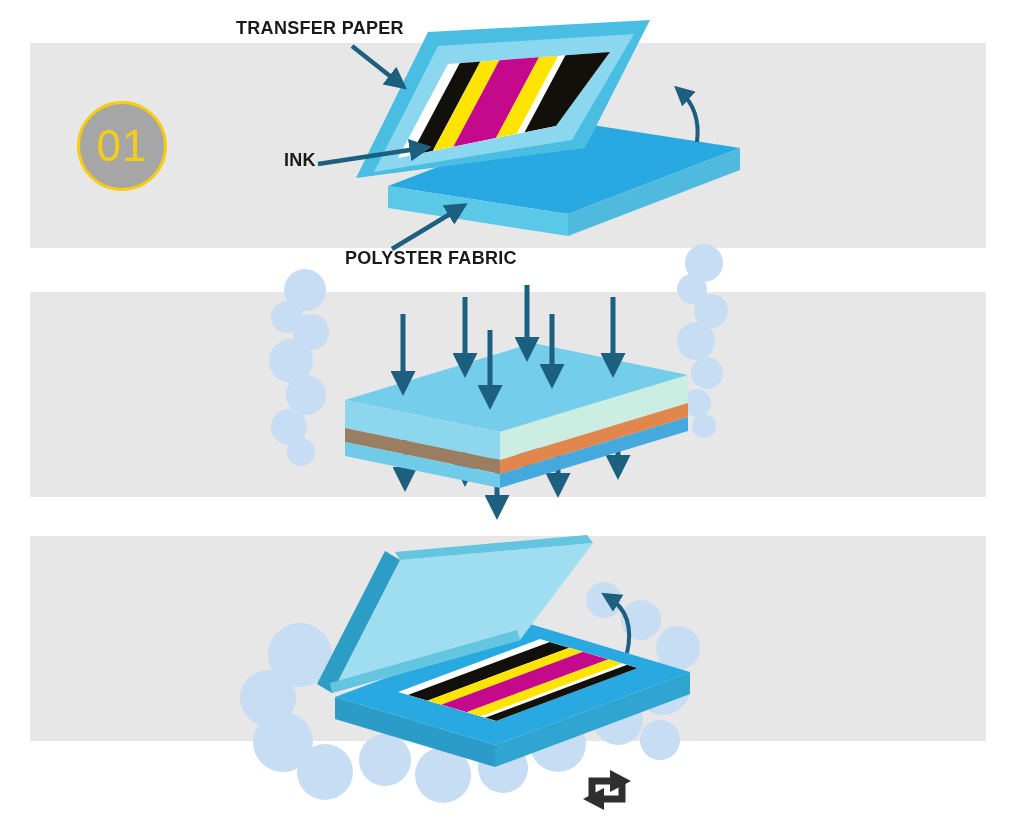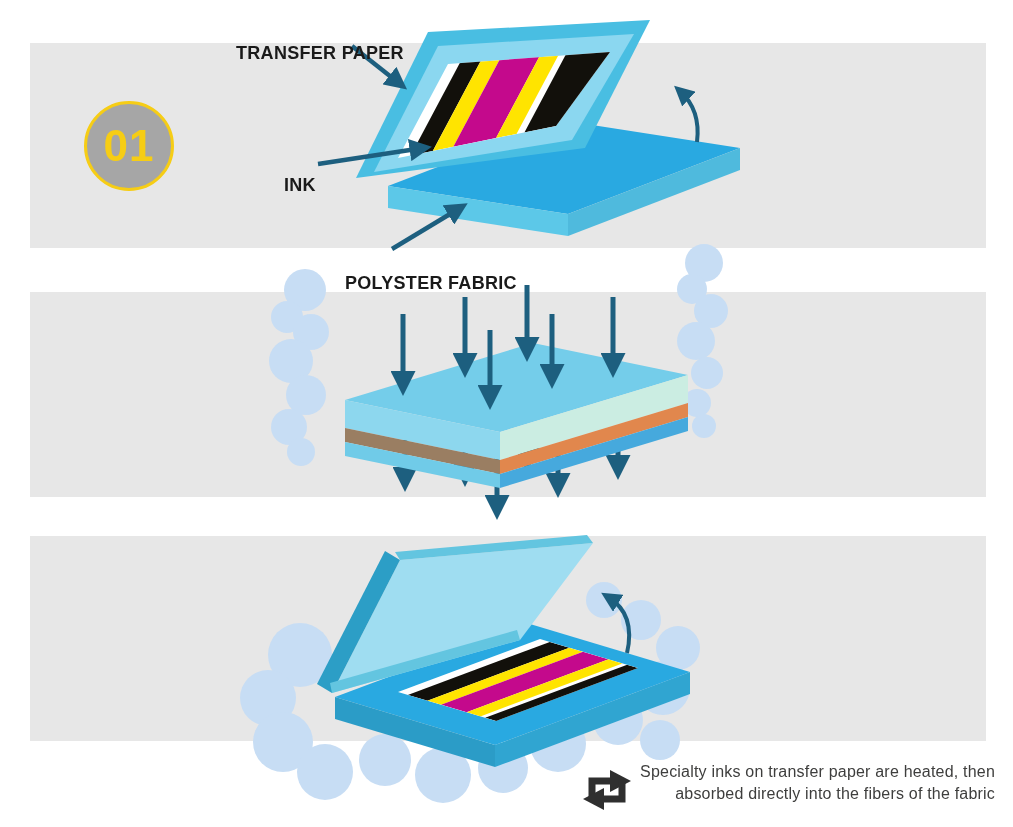--- a/index.html
+++ b/index.html
@@ -1,27 +1,27 @@
 <!DOCTYPE html>
 <html style="--band-gray: #E7E7E7; --circle-gray: #A6A6A6; --accent-yellow: #F6CD15; --label-black: #1A1A1A; --caption-gray: #3E3E3D; --icon-dark: #2F2F2F; --arrow-teal: #1D5F7F; --steam-blue: #C7DDF4; --white: #FFFFFF; --press-blue: #29A9E1; --press-side-cyan: #5CC8E8; --press-side-cyan2: #4FBADD; --lid-bevel-cyan: #49BEE2; --lid-frame-cyan: #8BD7F0; --slab-top-cyan: #74CDEA; --slab-left-cyan: #8DD7EE; --slab-bottom-cyan: #70CBE8; --slab-right-blue: #46A9DD; --paper-mint: #CBEDE2; --ink-orange: #E1874D; --ink-brown: #9A7E62; --stripe-yellow: #FFE400; --stripe-magenta: #C4098C; --stripe-black: #12100B; --lid-face-step3: #9FDDF1; --lid-edge-dark-step3: #2C9EC6; --lid-edge-mid-step3: #63C5E0; --base-front-left-step3: #2B9CC7; --base-front-right-step3: #30A5D1;"><head>
 <meta charset="utf-8">
 <style>
   html,body{margin:0;padding:0;background:#fff;}
   .canvas{position:relative;width:1013px;height:827px;background:#fff;overflow:hidden;
           font-family:"Liberation Sans",sans-serif;}
   .band{position:absolute;left:30px;width:956px;height:205px;background:var(--band-gray,#E7E7E7);}
   .band1{top:43px;} .band2{top:292px;} .band3{top:536px;}
   .art{position:absolute;left:0;top:0;width:1013px;height:827px;pointer-events:none;}
-  .circle{position:absolute;left:84px;width:90px;height:90px;border-radius:50%;
+  .circle{position:absolute;left:77px;width:90px;height:90px;border-radius:50%;
           background:var(--circle-gray,#A6A6A6);border:3px solid var(--accent-yellow,#F6CD15);
           box-sizing:border-box;display:flex;align-items:center;justify-content:center;
-          color:var(--accent-yellow,#F6CD15);font-size:44px;font-weight:bold;letter-spacing:1px;}
+          color:var(--accent-yellow,#F6CD15);font-size:44px;font-weight:normal;letter-spacing:1px;}
   .c1{top:101px;} .c2{top:347px;} .c3{top:597px;}
   .lbl{position:absolute;color:var(--label-black,#1A1A1A);font-weight:bold;font-size:18px;
-       letter-spacing:.3px;white-space:nowrap;margin-top:25px;}
+       letter-spacing:.3px;white-space:nowrap;}
   .lbl-tp{left:236px;top:18px;}
   .lbl-ink{left:284px;top:150px;}
   .lbl-pf{left:345px;top:248px;}
   .caption{position:absolute;right:18px;top:761px;text-align:right;
            color:var(--caption-gray,#3E3E3D);font-size:16px;line-height:22px;letter-spacing:.2px;}
   
   .f-white{fill:var(--white,#FFFFFF);} .f-blk{fill:var(--stripe-black,#12100B);}
   .f-yellow{fill:var(--stripe-yellow,#FFE400);} .f-mag{fill:var(--stripe-magenta,#C4098C);}
   .f-blue{fill:var(--press-blue,#29A9E1);} .f-cyanside{fill:var(--press-side-cyan,#5CC8E8);}
   .f-cyanside2{fill:var(--press-side-cyan2,#4FBADD);}
@@ -178,18 +178,14 @@
   </svg>
 
   <div class="circle c1">
     <span>01</span>
   </div>
 
   <div class="lbl lbl-tp">TRANSFER PAPER</div>
   <div class="lbl lbl-ink">INK</div>
   <div class="lbl lbl-pf">POLYSTER FABRIC</div>
 
-  <div class="caption">
-    <div>Specialty inks on transfer paper are heated, then</div>
-    <div>absorbed directly into the fibers of the fabric</div>
-  </div>
 
 </div>
 
 </body></html>

